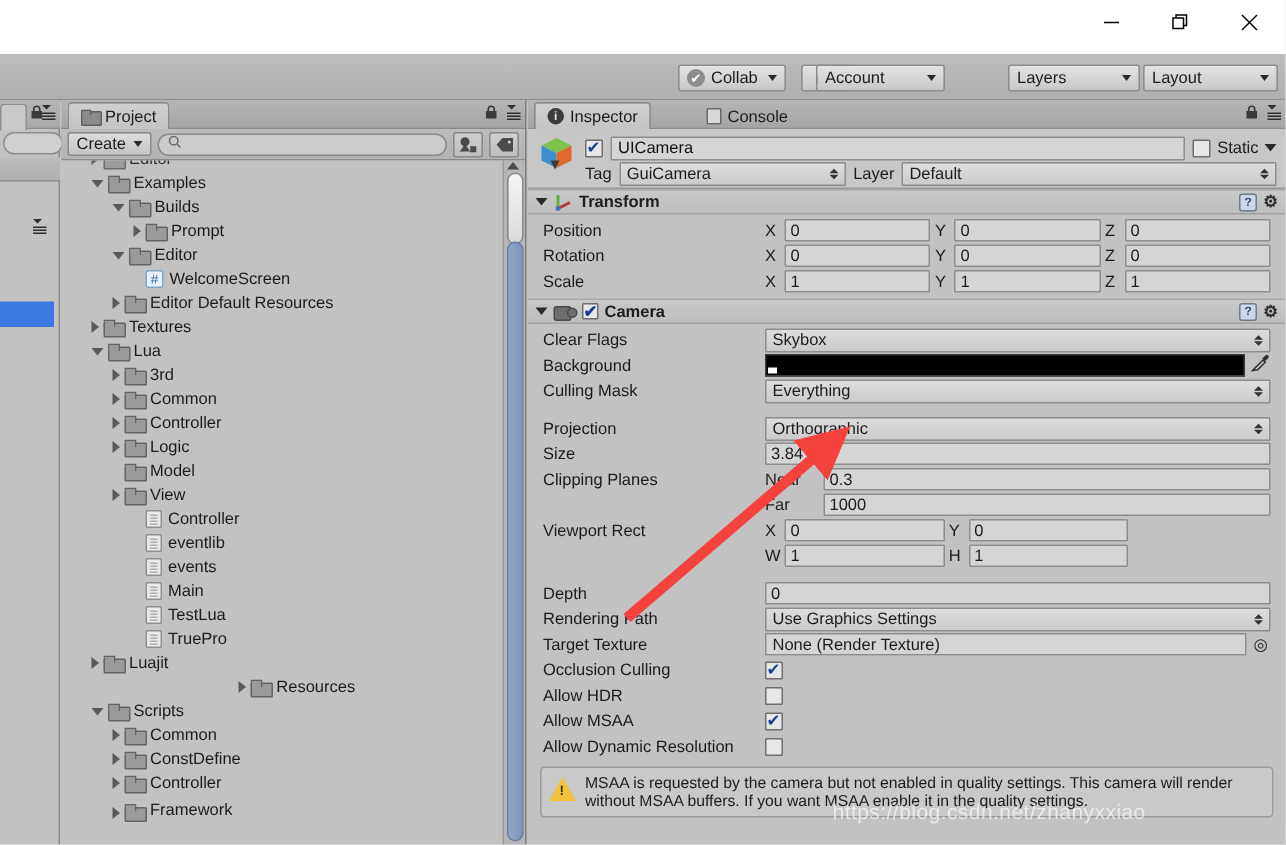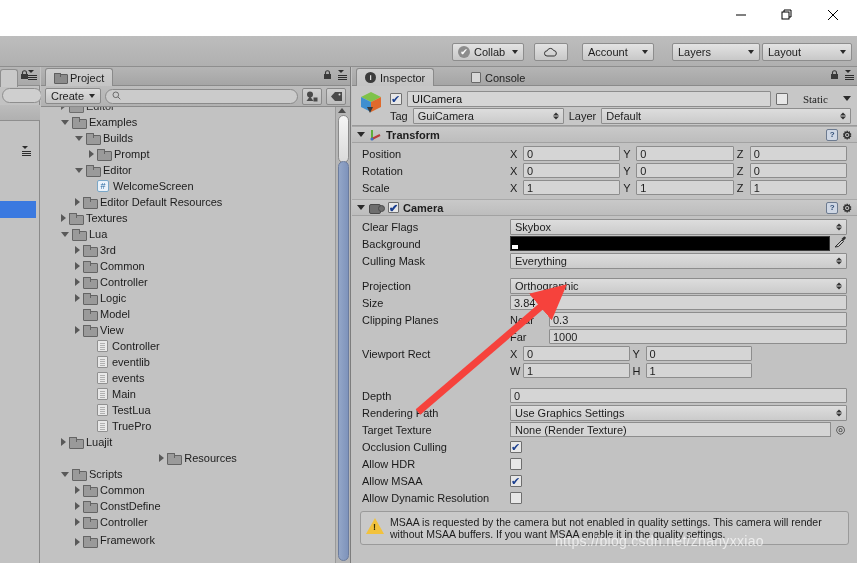--- a/index.html
+++ b/index.html
@@ -49,21 +49,21 @@
     white-space: nowrap;
   }
   .tb-btn .lbl { flex: 0 0 auto; }
   .tb-caret {
     width: 0; height: 0; margin-left: 6px;
     border-left: 3px solid transparent; border-right: 3px solid transparent;
     border-top: 4px solid #2a2a2a;
   }
   .tb-collab { left: 452px; width: 72px; }
   .tb-cloud  { left: 534px; width: 34px; justify-content: center; }
-  .tb-account{ left: 582px; width: 72px; }
+  .tb-account{ left: 544px; width: 86px; }
   .tb-layers { left: 672px; width: 88px; }
   .tb-layout { left: 762px; width: 90px; }
   .collab-check {
     width: 12px; height: 12px; border-radius: 50%;
     background: #8d8d8d; color: #fff; font-size: 9px;
     display: flex; align-items: center; justify-content: center;
     margin-right: 4px;
   }
   .tb-spacer { flex: 1 1 auto; }
 
@@ -287,21 +287,21 @@
   .cbx.on::after {
     content: '\2714'; position: absolute; left: 0px; top: -2px;
     font-size: 11px; color: #1b3f8f; line-height: 14px;
   }
   .text-field {
     height: 16px; background: #d5d5d5;
     border: 1px solid #8d8d8d; border-radius: 1px;
     display: flex; align-items: center; padding: 0 4px;
     font-size: 11px; color: #111;
   }
-  .static-box { display: flex; align-items: center; gap: 15px; flex: 0 0 auto; font-family: Liberation Serif, serif; }
+  .static-box { display: flex; align-items: center; gap: 4px; flex: 0 0 auto; }
   .tri-down {
     width: 0; height: 0;
     border-left: 4px solid transparent; border-right: 4px solid transparent;
     border-top: 5px solid #2a2a2a;
   }
   .go-taglayer {
     position: absolute; left: 38px; top: 22px; right: 6px; height: 16px;
     display: flex; align-items: center; gap: 5px; font-size: 11px;
   }
   .dropdown {

